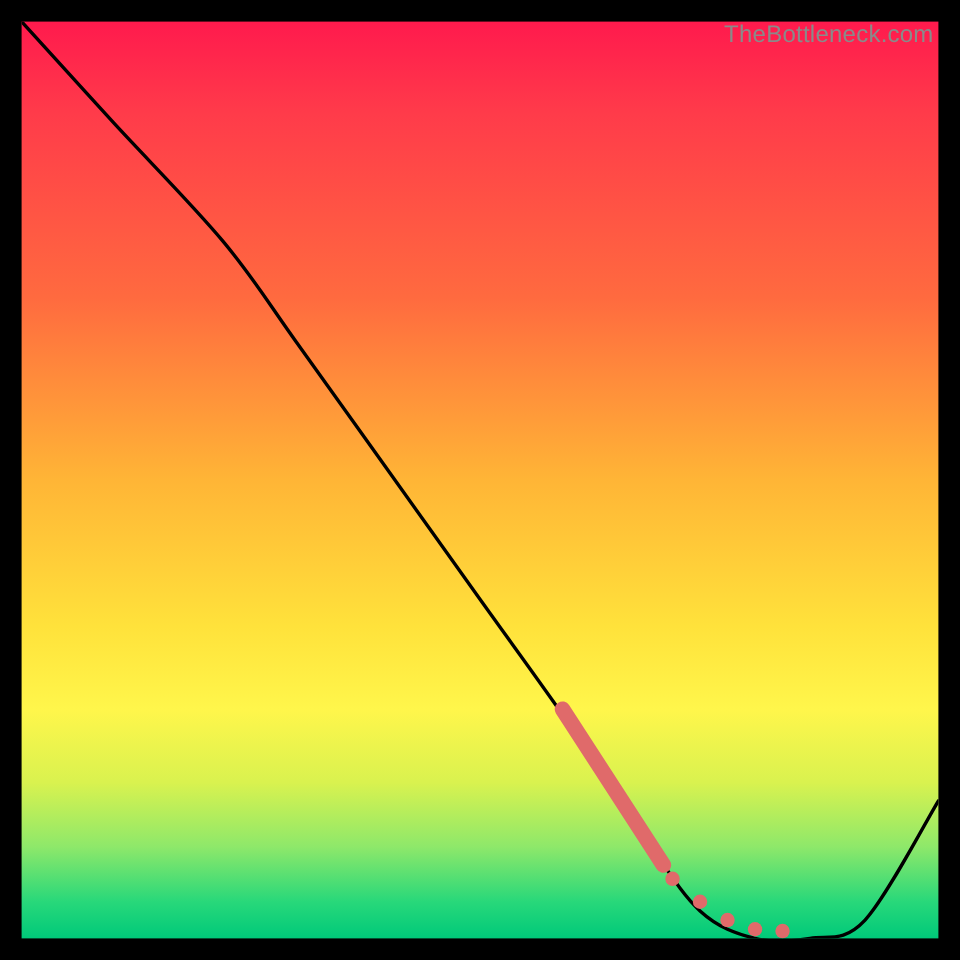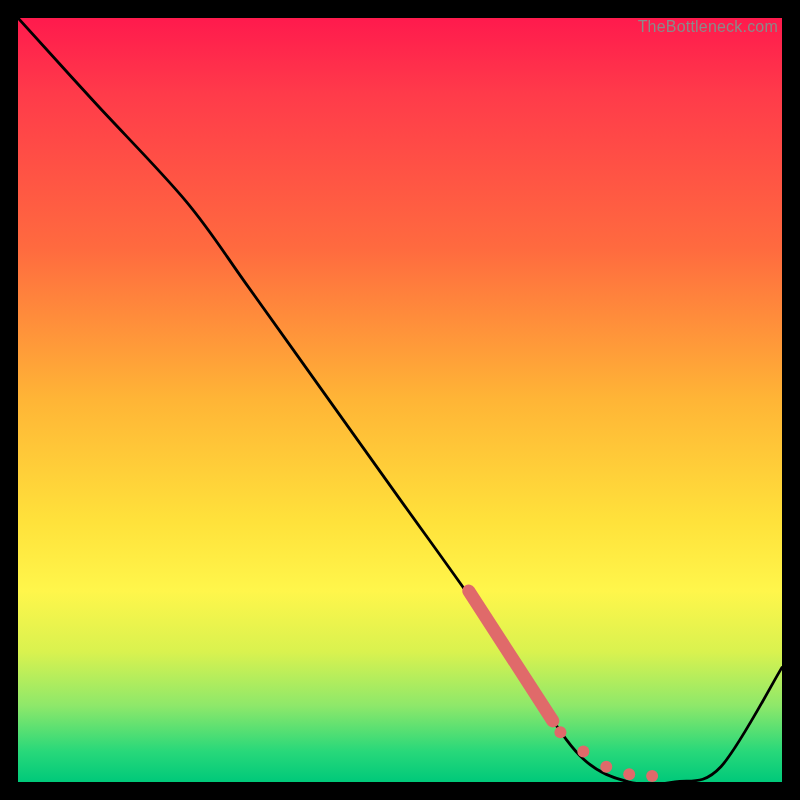--- a/index.html
+++ b/index.html
@@ -38,21 +38,21 @@
       #8ee86a 90%,
       #28d87a 96%,
       #00c97a 100%
     );
   }
   .watermark {
     position: absolute;
     top: 0px;
     right: 4px;
     color: #8a8a8a;
-    font-size: 16px;
+    font-size: 20px;
     font-weight: 500;
     letter-spacing: 0.2px;
     user-select: none;
   }
   svg {
     position: absolute;
     left: 0;
     top: 0;
   }
 </style>

